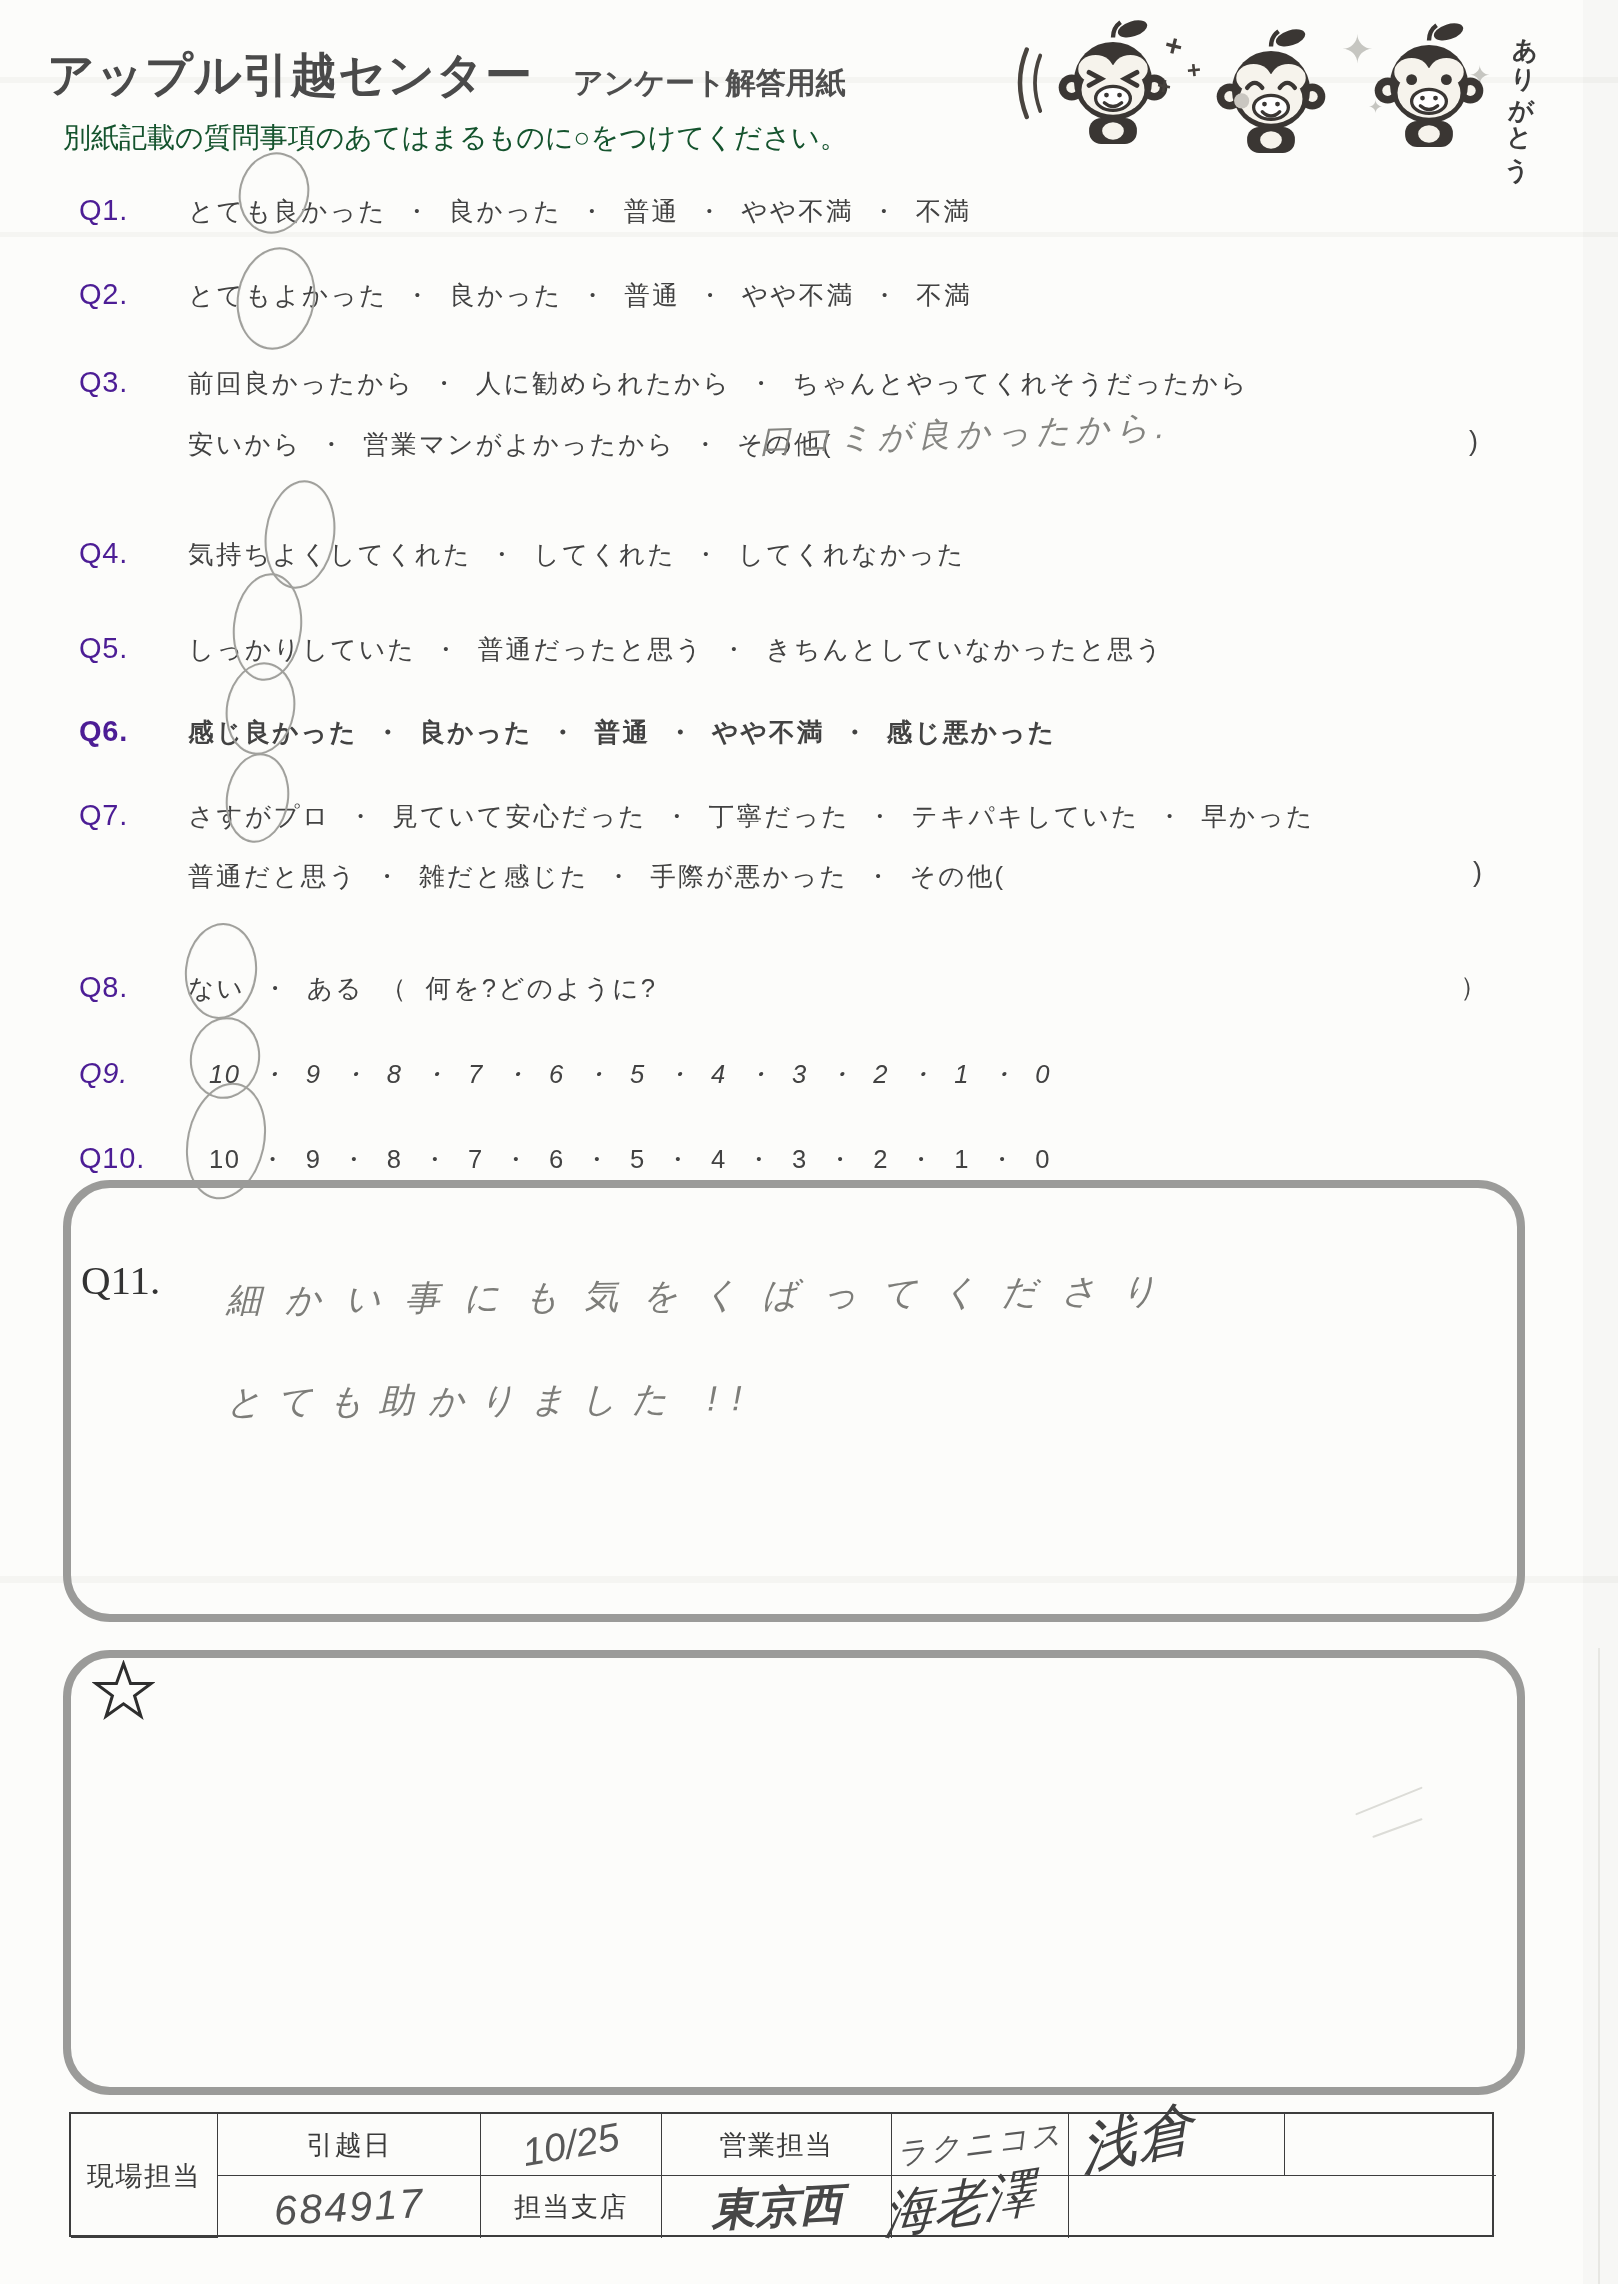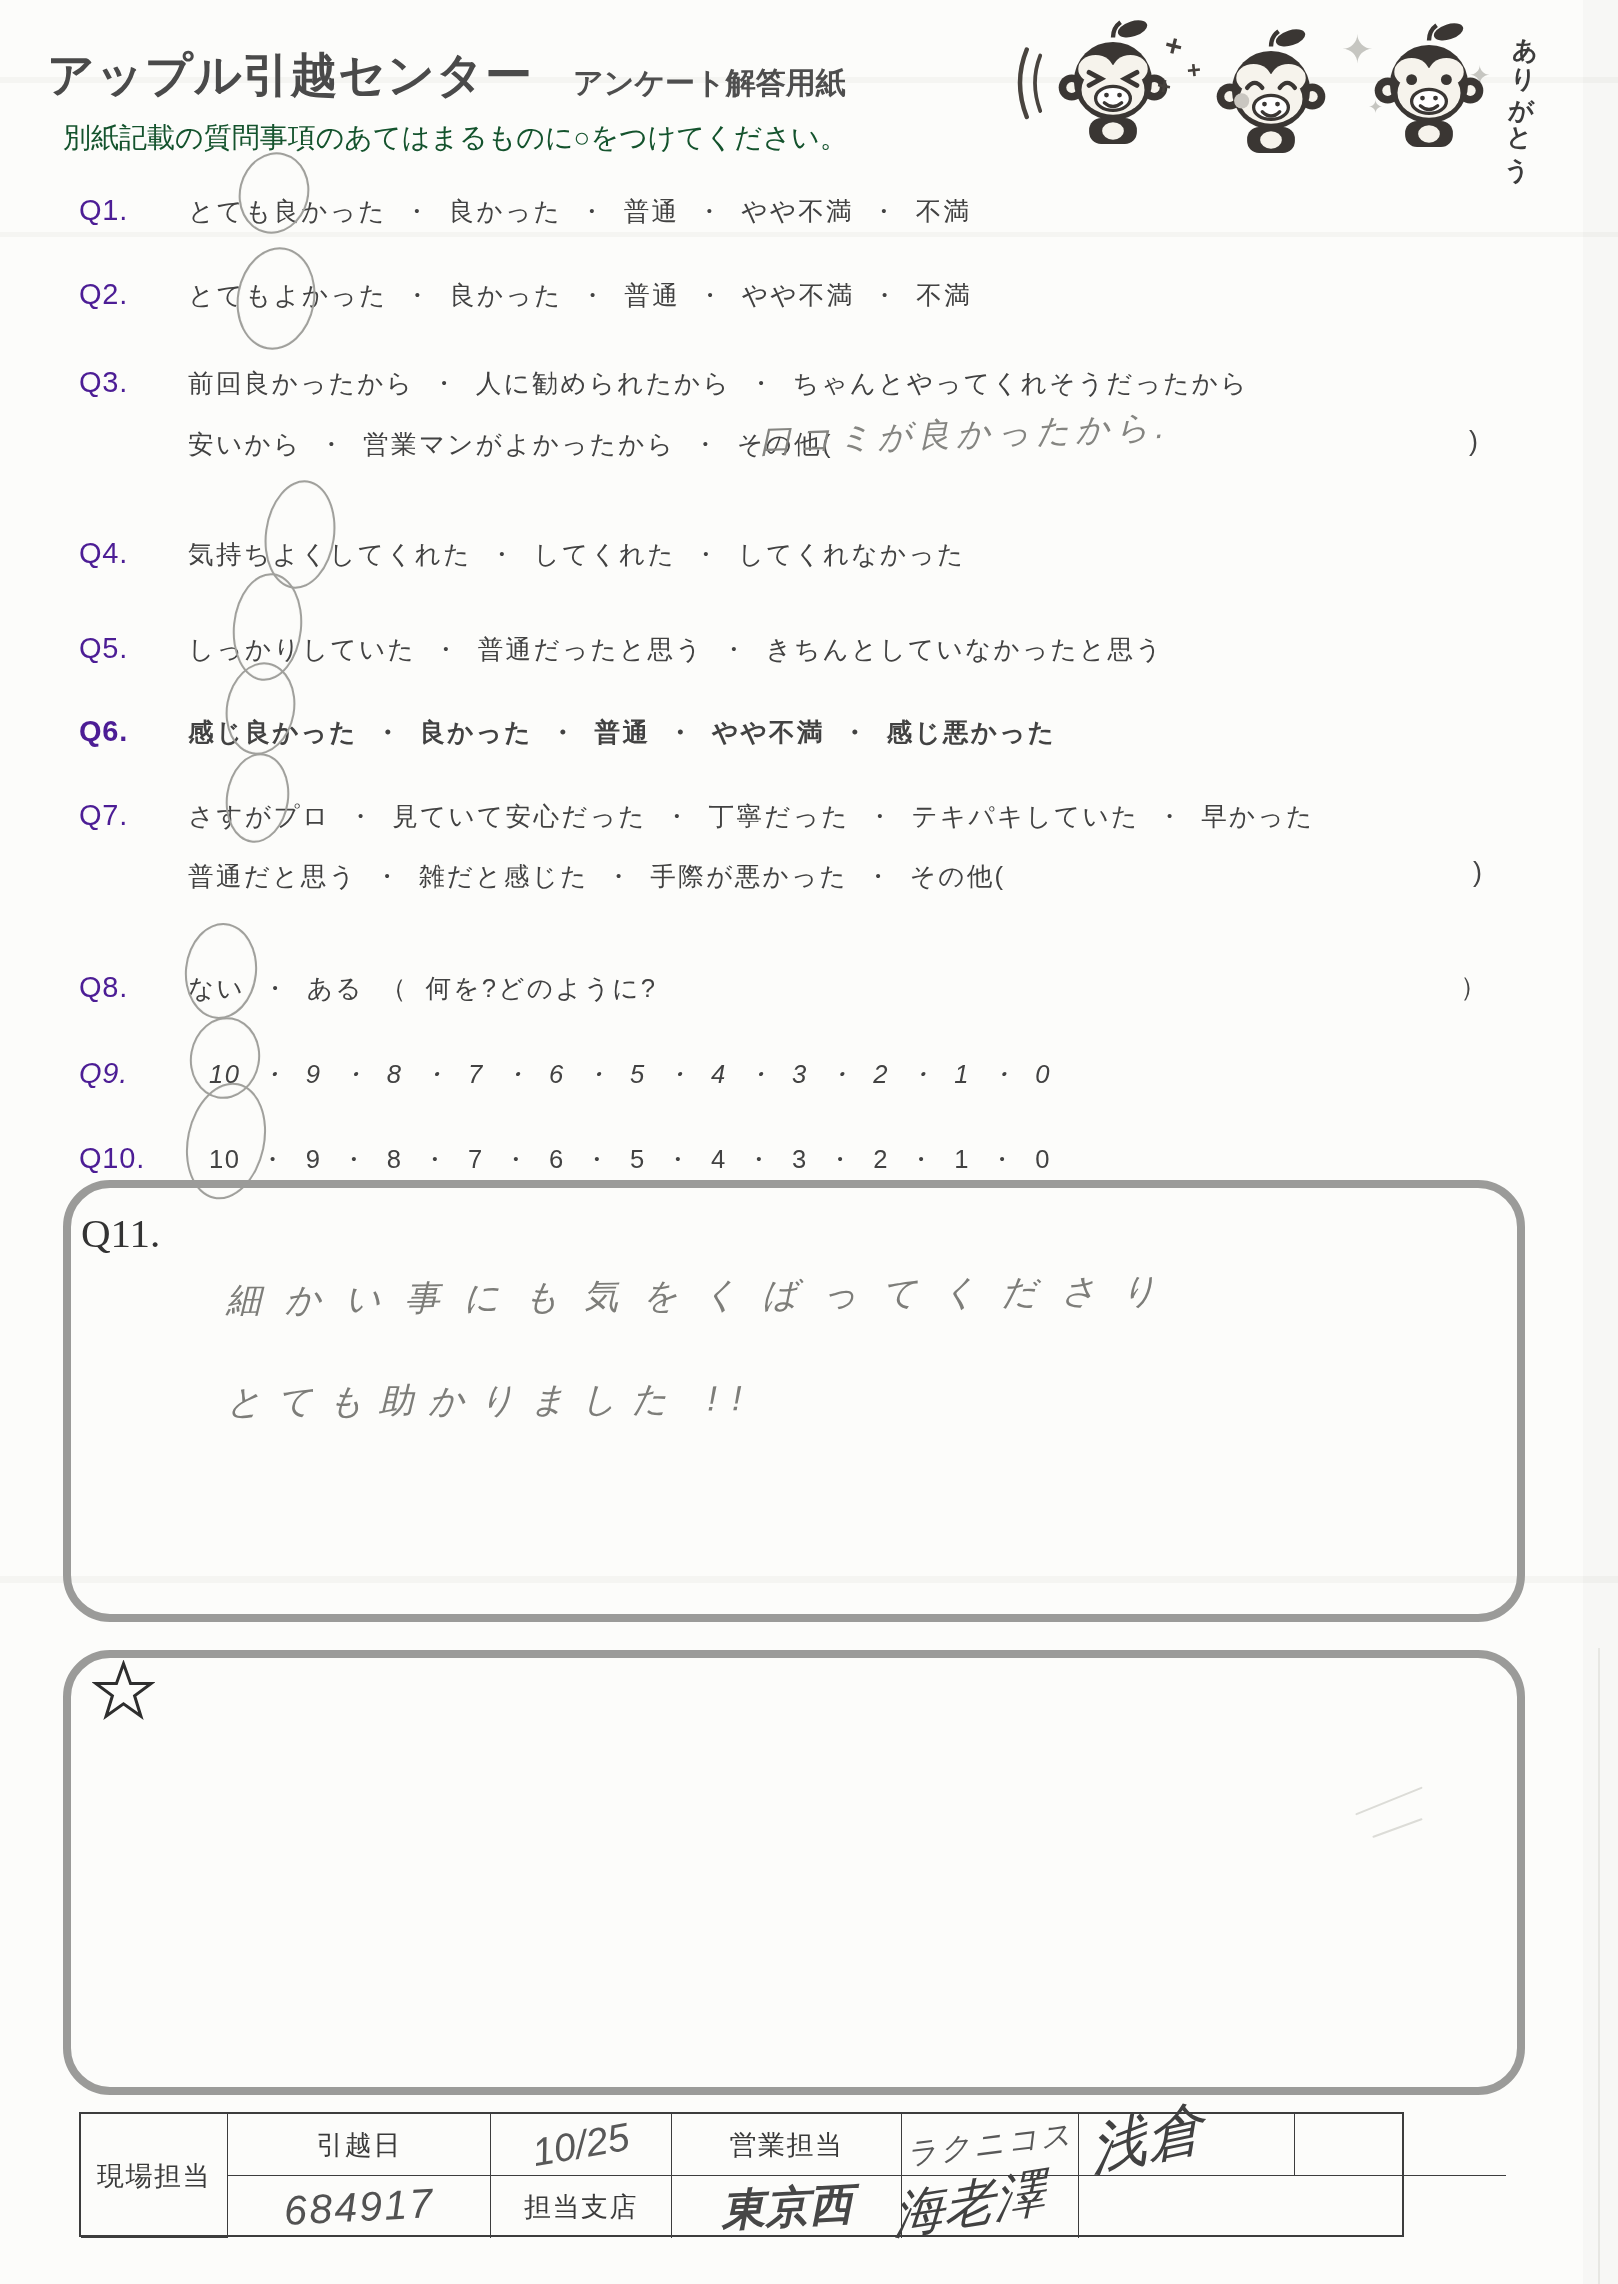--- a/index.html
+++ b/index.html
@@ -33,28 +33,28 @@
   }
 
   
   .hw{position:absolute;color:#858581;font-style:italic;white-space:nowrap;}
 
   
   .big-box{
     position:absolute;left:63px;width:1446px;
     border:8.3px solid #9b9b99;border-radius:47px;background:transparent;
   }
-  .q11-label{position:absolute;font-family:"Liberation Serif","DejaVu Serif",serif;font-size:41px;color:#333;}
+  .q11-label{position:absolute;font-family:"Liberation Serif","DejaVu Serif",serif;font-size:41px;color:#333;margin-top:47px;}
 
   .star{position:absolute;}
   .scribble{position:absolute;background:#dcdcd7;height:2.3px;border-radius:1.5px;}
 
   
   .info-table{
-    position:absolute;left:79px;top:2112px;width:1325px;height:125px;
+    position:absolute;left:69px;top:2112px;width:1425px;height:125px;
     display:grid;grid-template-columns:147px 263px 181px 230px 177px 216px 211px;
     grid-template-rows:62px 62px;border:2.3px solid #3d3d3d;box-sizing:border-box;
   }
   .cell{
     border-right:1.5px solid #3d3d3d;border-bottom:1.5px solid #3d3d3d;
     display:flex;align-items:center;justify-content:center;
     position:relative;box-sizing:border-box;overflow:visible;
   }
   .cell.last-col{border-right:none;}
   .cell.last-row{border-bottom:none;}

